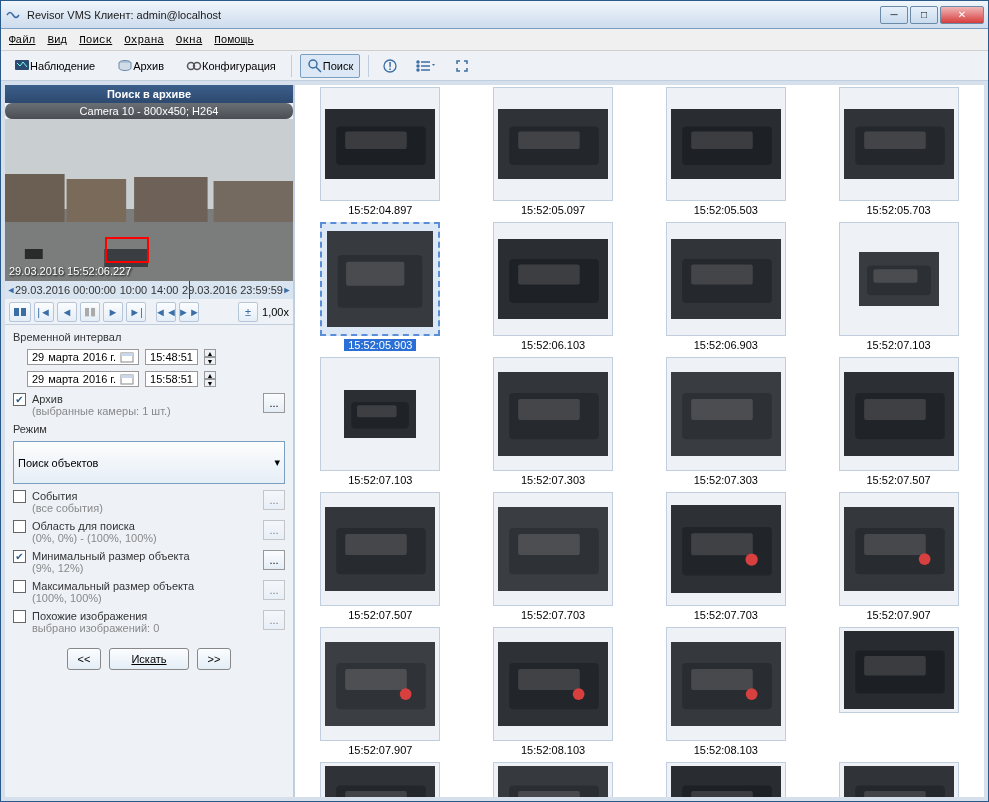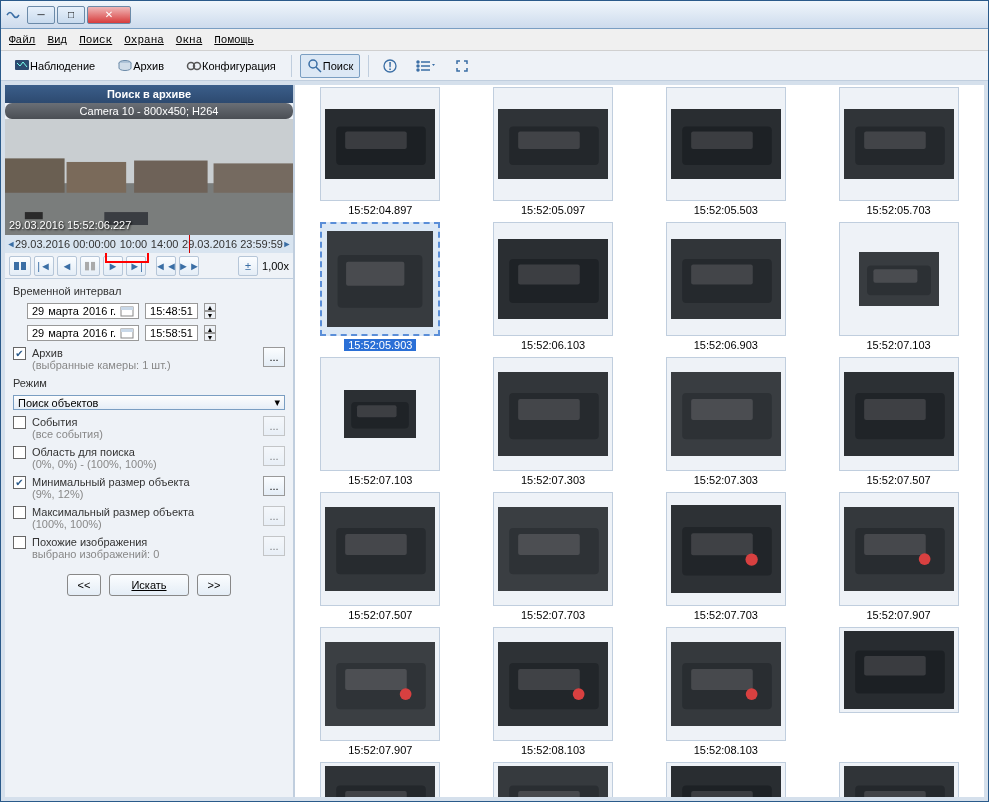--- a/index.html
+++ b/index.html
@@ -16,42 +16,42 @@
   .toolbar { height: 30px; background: #eef2f7; display: flex; align-items: center; padding: 0 6px; gap: 8px; border-bottom: 1px solid #c0cede; }
   .tool-btn { display: flex; align-items: center; padding: 3px 6px; border: 1px solid transparent; border-radius: 2px; cursor: default; }
   .tool-btn.active { border: 1px solid #7a9ec2; background: #dce8f5; }
   .tool-btn.iconbtn { padding: 3px 4px; }
   .tool-btn svg, .side-row svg { display: block; }
   .tool-sep { width: 1px; height: 22px; background: #c0cede; }
   .content { flex: 1; display: flex; overflow: hidden; border: 4px solid #d5e0ec; }
   .sidebar { width: 290px; background: #eef2f7; display: flex; flex-direction: column; border-right: 2px solid #c0cede; }
   .side-header { background: linear-gradient(#3b5e8a, #2d4a70); color: #fff; text-align: center; padding: 3px 0; font-weight: bold; }
   .cam-header { background: linear-gradient(#6a6f76, #4a4e54); color: #fff; text-align: center; padding: 2px 0; border-radius: 7px; }
-  .preview { position: relative; height: 116px; background: #777; }
+  .preview { position: relative; height: 162px; background: #777; }
   .preview-img { width: 100%; height: 100%; }
   .preview-time { position: absolute; bottom: 4px; left: 4px; color: #fff; font-size: 11px; text-shadow: 1px 1px 2px #000; }
   .roi { position: absolute; border: 2px solid #f00; left: 100px; top: 118px; width: 44px; height: 26px; }
   .timeline { height: 18px; background: #d8e4f0; position: relative; display: flex; align-items: center; justify-content: space-between; padding: 0 10px; font-size: 9px; color: #333; }
   .timeline .marker { position: absolute; top: 0; bottom: 0; left: 64%; width: 1px; background: #c00; }
   .timeline .arrow { position:absolute; top:0; bottom:0; width:12px; display:flex; align-items:center; justify-content:center; color:#3a6ea5; font-size:9px;}
   .timeline .arrow.left{left:0;} .timeline .arrow.right{right:0;}
   .playbar { height: 26px; background: #eef2f7; display: flex; align-items: center; gap: 3px; padding: 0 4px; border-bottom: 1px solid #c0cede; }
   .pbtn { width: 20px; height: 20px; display: flex; align-items: center; justify-content: center; color: #3a6ea5; border: 1px solid #b6c6d8; border-radius: 2px; background: linear-gradient(#fbfdff,#e4edf6); }
   .pbtn.sq { width: 22px; }
   .speed { margin-left: auto; display: flex; align-items: center; gap: 4px; }
   .side-body { flex: 1; padding: 6px 8px; overflow-y: auto; display: flex; flex-direction: column; gap: 6px; }
   .lbl { color: #333; }
   .row-datetime { display: flex; align-items: center; gap: 6px; margin-left: 14px;}
   .dt-box { display: inline-flex; align-items: center; border: 1px solid #999; background: #fff; padding: 1px 4px; gap: 4px; }
   .spin { display:inline-flex; flex-direction:column; }
   .spin div { width:12px; height:8px; border:1px solid #999; background:#eef2f7; font-size:7px; display:flex; align-items:center; justify-content:center;}
   .chk { width: 13px; height: 13px; border: 1px solid #666; background: #fff; display: flex; align-items: center; justify-content: center; font-size: 10px; color: #2a5a8a;}
   .small-btn { width: 22px; height: 20px; border: 1px solid #999; background: linear-gradient(#fbfdff,#e4edf6); display: flex; align-items: center; justify-content: center; margin-left:auto; }
   .sub { color: #888; margin-left: 20px; }
-  .mode-dd { width: 100%; border: 1px solid #7a9ec2; background: linear-gradient(#fdfdfd,#e6eef7); padding: 0 4px; display: flex; justify-content: space-between; align-items: center;}
+  .mode-dd { width: 100%; border: 1px solid #7a9ec2; background: linear-gradient(#fdfdfd,#e6eef7); padding: 14px 4px; display: flex; justify-content: space-between; align-items: center;}
   .bot-btns { display:flex; justify-content:center; gap:8px; padding: 8px 0;}
   .nav-btn { width:34px; height:22px; border:1px solid #888; border-radius:3px; background:linear-gradient(#fbfdff,#e4edf6); display:flex; align-items:center; justify-content:center;}
   .search-btn { width:80px; height:22px; border:1px solid #888; border-radius:3px; background:linear-gradient(#fbfdff,#e4edf6); display:flex; align-items:center; justify-content:center; text-decoration: underline;}
   .grid-wrap { flex: 1; overflow-y: scroll; background: #fff; padding: 2px; }
   .grid { display: grid; grid-template-columns: repeat(4, 1fr); gap: 6px; }
   .cell { display: flex; flex-direction: column; align-items: center; }
   .thumb { width: 120px; height: 114px; border: 1px solid #c0cede; background: #eef2f7; display: flex; align-items: center; justify-content: center; padding: 4px; }
   .cell.selected .thumb { border: 2px dashed #5a8ed8; background: #dce8f5; }
   .thumb-inner { background: #3a3e44; }
   .cap { margin-top: 3px; }
@@ -62,20 +62,21 @@
 </style>
 </head>
 <body>
 
 <div class="window">
 
   <div class="titlebar">
     <svg class="app-icon" viewBox="0 0 16 16">
         <path d="M2 8 Q5 3 8 8 T14 8" stroke="#3a6ea5" stroke-width="1.5" fill="none"></path>
       </svg>
+    <span class="title-text">Revisor VMS Клиент: admin@localhost</span>
     <div class="win-btns">
       <div class="win-btn">─</div>
       <div class="win-btn">□</div>
       <div class="win-btn close">✕</div>
     </div>
   </div>
 
   <div class="menubar">
     <span>Файл</span>
     <span>Вид</span>

